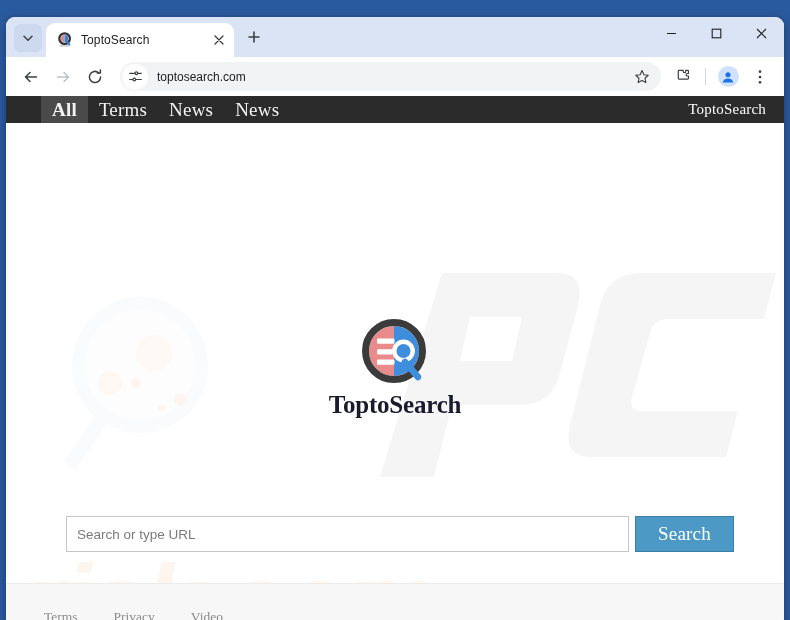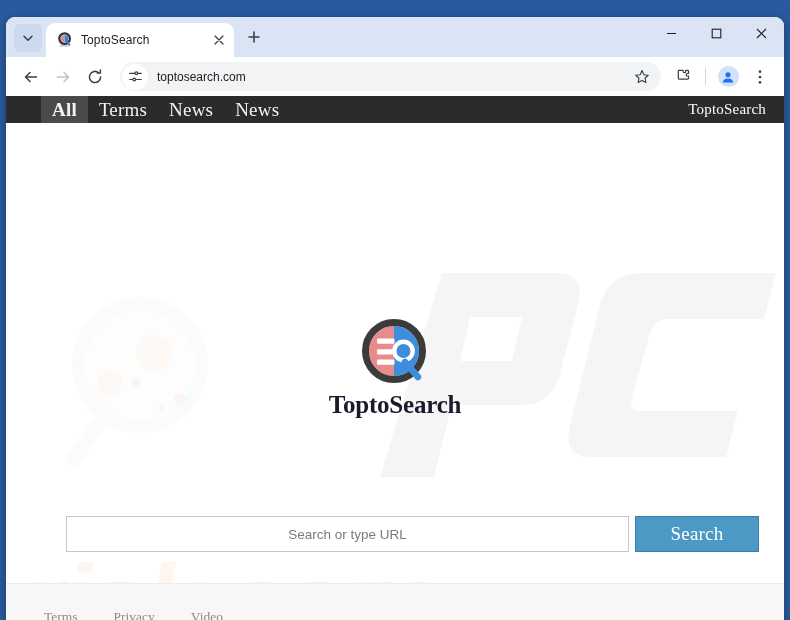--- a/index.html
+++ b/index.html
@@ -266,25 +266,24 @@
   #search-input {
     width: 563px;
     height: 36px;
     border: 1px solid #c6c6c6;
     background: #ffffff;
     font-family: "Liberation Sans", sans-serif;
     font-size: 13.5px;
     color: #333;
     padding: 0 10px;
     outline: none;
-    text-align: center;
   }
   #search-input::placeholder { color: #7b7b7b; }
   #search-button {
-    width: 124px;
+    width: 99px;
     height: 36px;
     margin-left: 6px;
     background: #4c99c6;
     border: 1px solid #3c7fa8;
     color: #ffffff;
     font-family: "Liberation Serif", serif;
     font-size: 19px;
     cursor: pointer;
     letter-spacing: .2px;
   }

